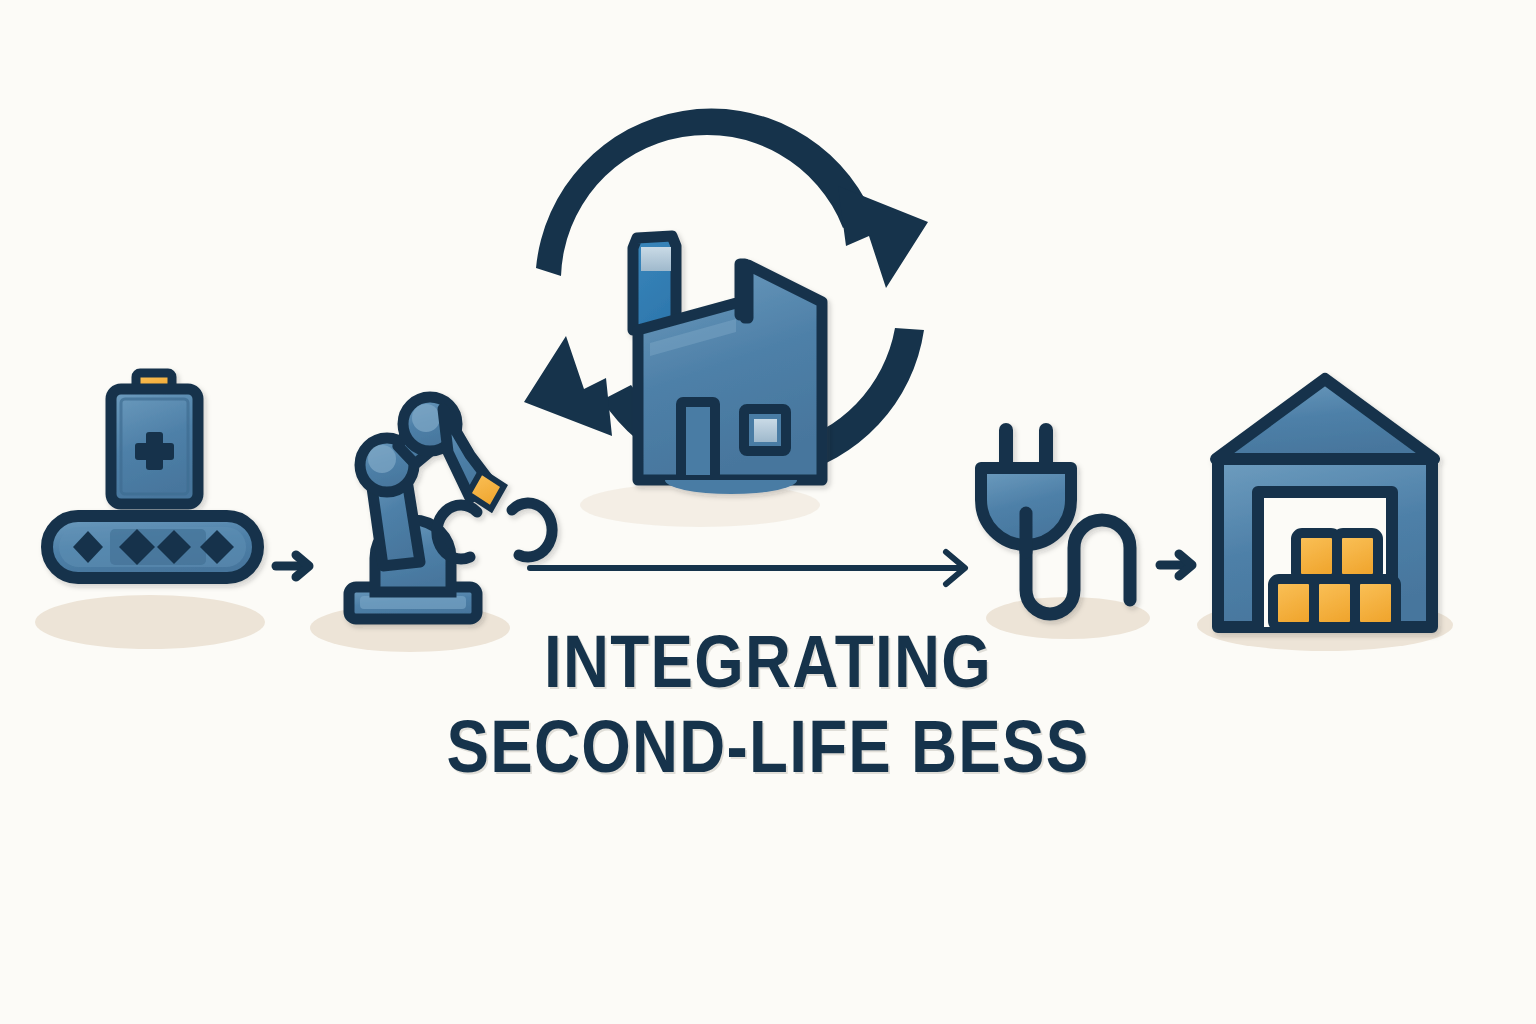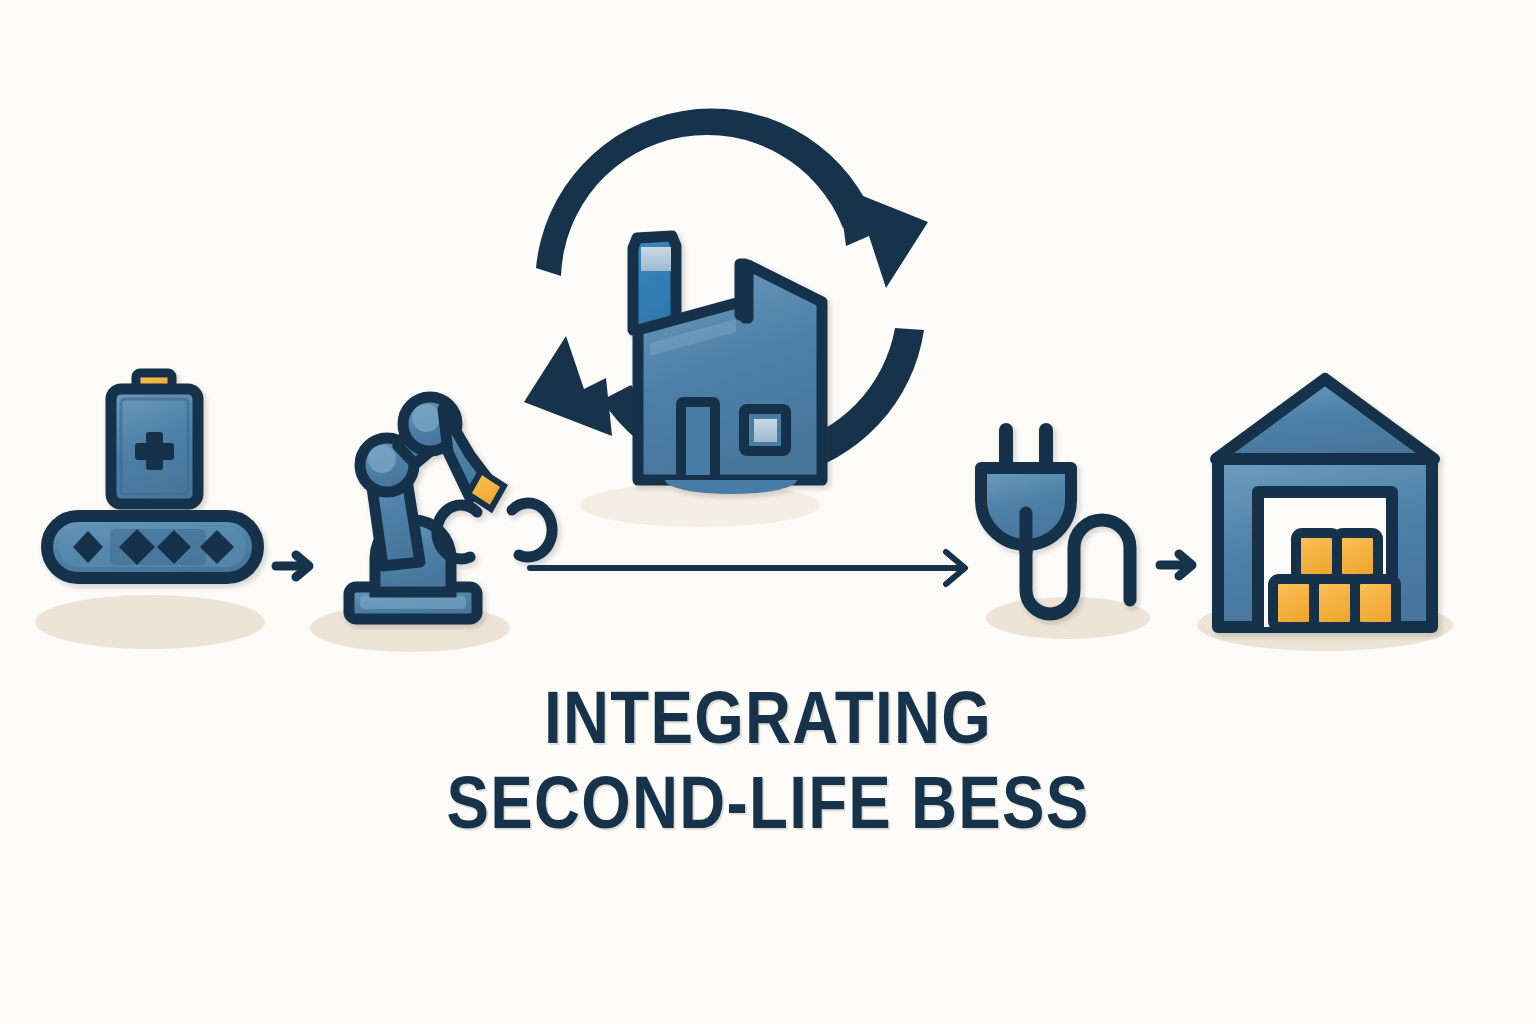--- a/index.html
+++ b/index.html
@@ -22,21 +22,21 @@
   .stage {
     position: absolute;
     left: 0;
     top: 0;
     width: 1536px;
     height: 1024px;
   }
   .title-block {
     position: absolute;
     left: 0;
-    top: 682px;
+    top: 626px;
     width: 1536px;
     text-align: center;
     line-height: 0.98;
     pointer-events: none;
   }
   .title-line {
     display: block;
     font-family: "Liberation Sans", sans-serif;
     font-weight: bold;
     font-size: 74px;

